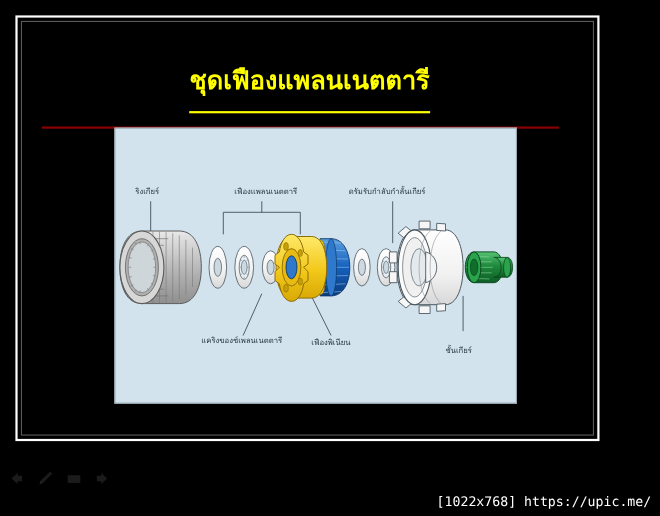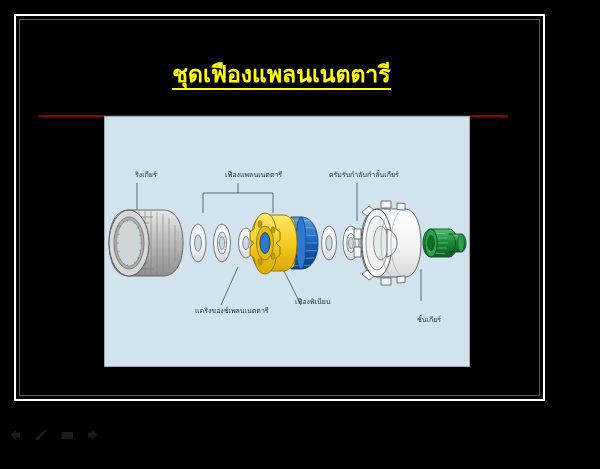--- a/index.html
+++ b/index.html
@@ -53,21 +53,21 @@
     color: #ffff00;
     font-size: 23px;
     font-weight: bold;
     font-family: "DejaVu Sans", "Liberation Sans", sans-serif;
     letter-spacing: 0px;
     line-height: 28px;
     white-space: nowrap;
   }
   .slide-title .ul {
     border-bottom: 2px solid #ffff00;
-    padding-bottom: 1px;
+    padding-bottom: 14px;
   }
 
   
   .red-divider {
     position: absolute;
     left: 22px;
     top: 99px;
     width: 470px;
     height: 2px;
     background: #8b0000;
@@ -95,27 +95,26 @@
     display: block;
   }
 
   .lbl {
     position: absolute;
     color: #1c2a33;
     font-size: 7px;
     line-height: 9px;
     white-space: nowrap;
     font-family: Liberation Mono, monospace;
-    margin-left: 12px;
   }
   .lbl-ring      { left: 18px;  top: 54px; }
   .lbl-planetary { left: 108px; top: 54px; }
   .lbl-drum      { left: 212px; top: 54px; }
   .lbl-carrier   { left: 78px;  top: 190px; }
-  .lbl-pinion    { left: 178px; top: 181px; }
+  .lbl-pinion    { left: 178px; top: 192px; }
   .lbl-sun       { left: 300px; top: 199px; }
 
   
   .toolbar {
     position: absolute;
     left: 6px;
     top: 424px;
     width: 110px;
     height: 22px;
     display: flex;
@@ -408,14 +407,15 @@
         <rect x="2.5" y="5" width="11.5" height="7" fill="#1b1b1b"></rect>
       </svg>
     </div>
     <div class="tool-btn">
       <svg viewBox="0 0 16 16" width="16" height="16">
         <path d="M7 3 L12.5 8 L7 13 L7 10.5 L3 10.5 L3 5.5 L7 5.5 Z" fill="#1b1b1b"></path>
       </svg>
     </div>
   </div>
 
+  <div class="watermark">[1022x768] https://upic.me/</div>
 
 </div>
 
 </body></html>

